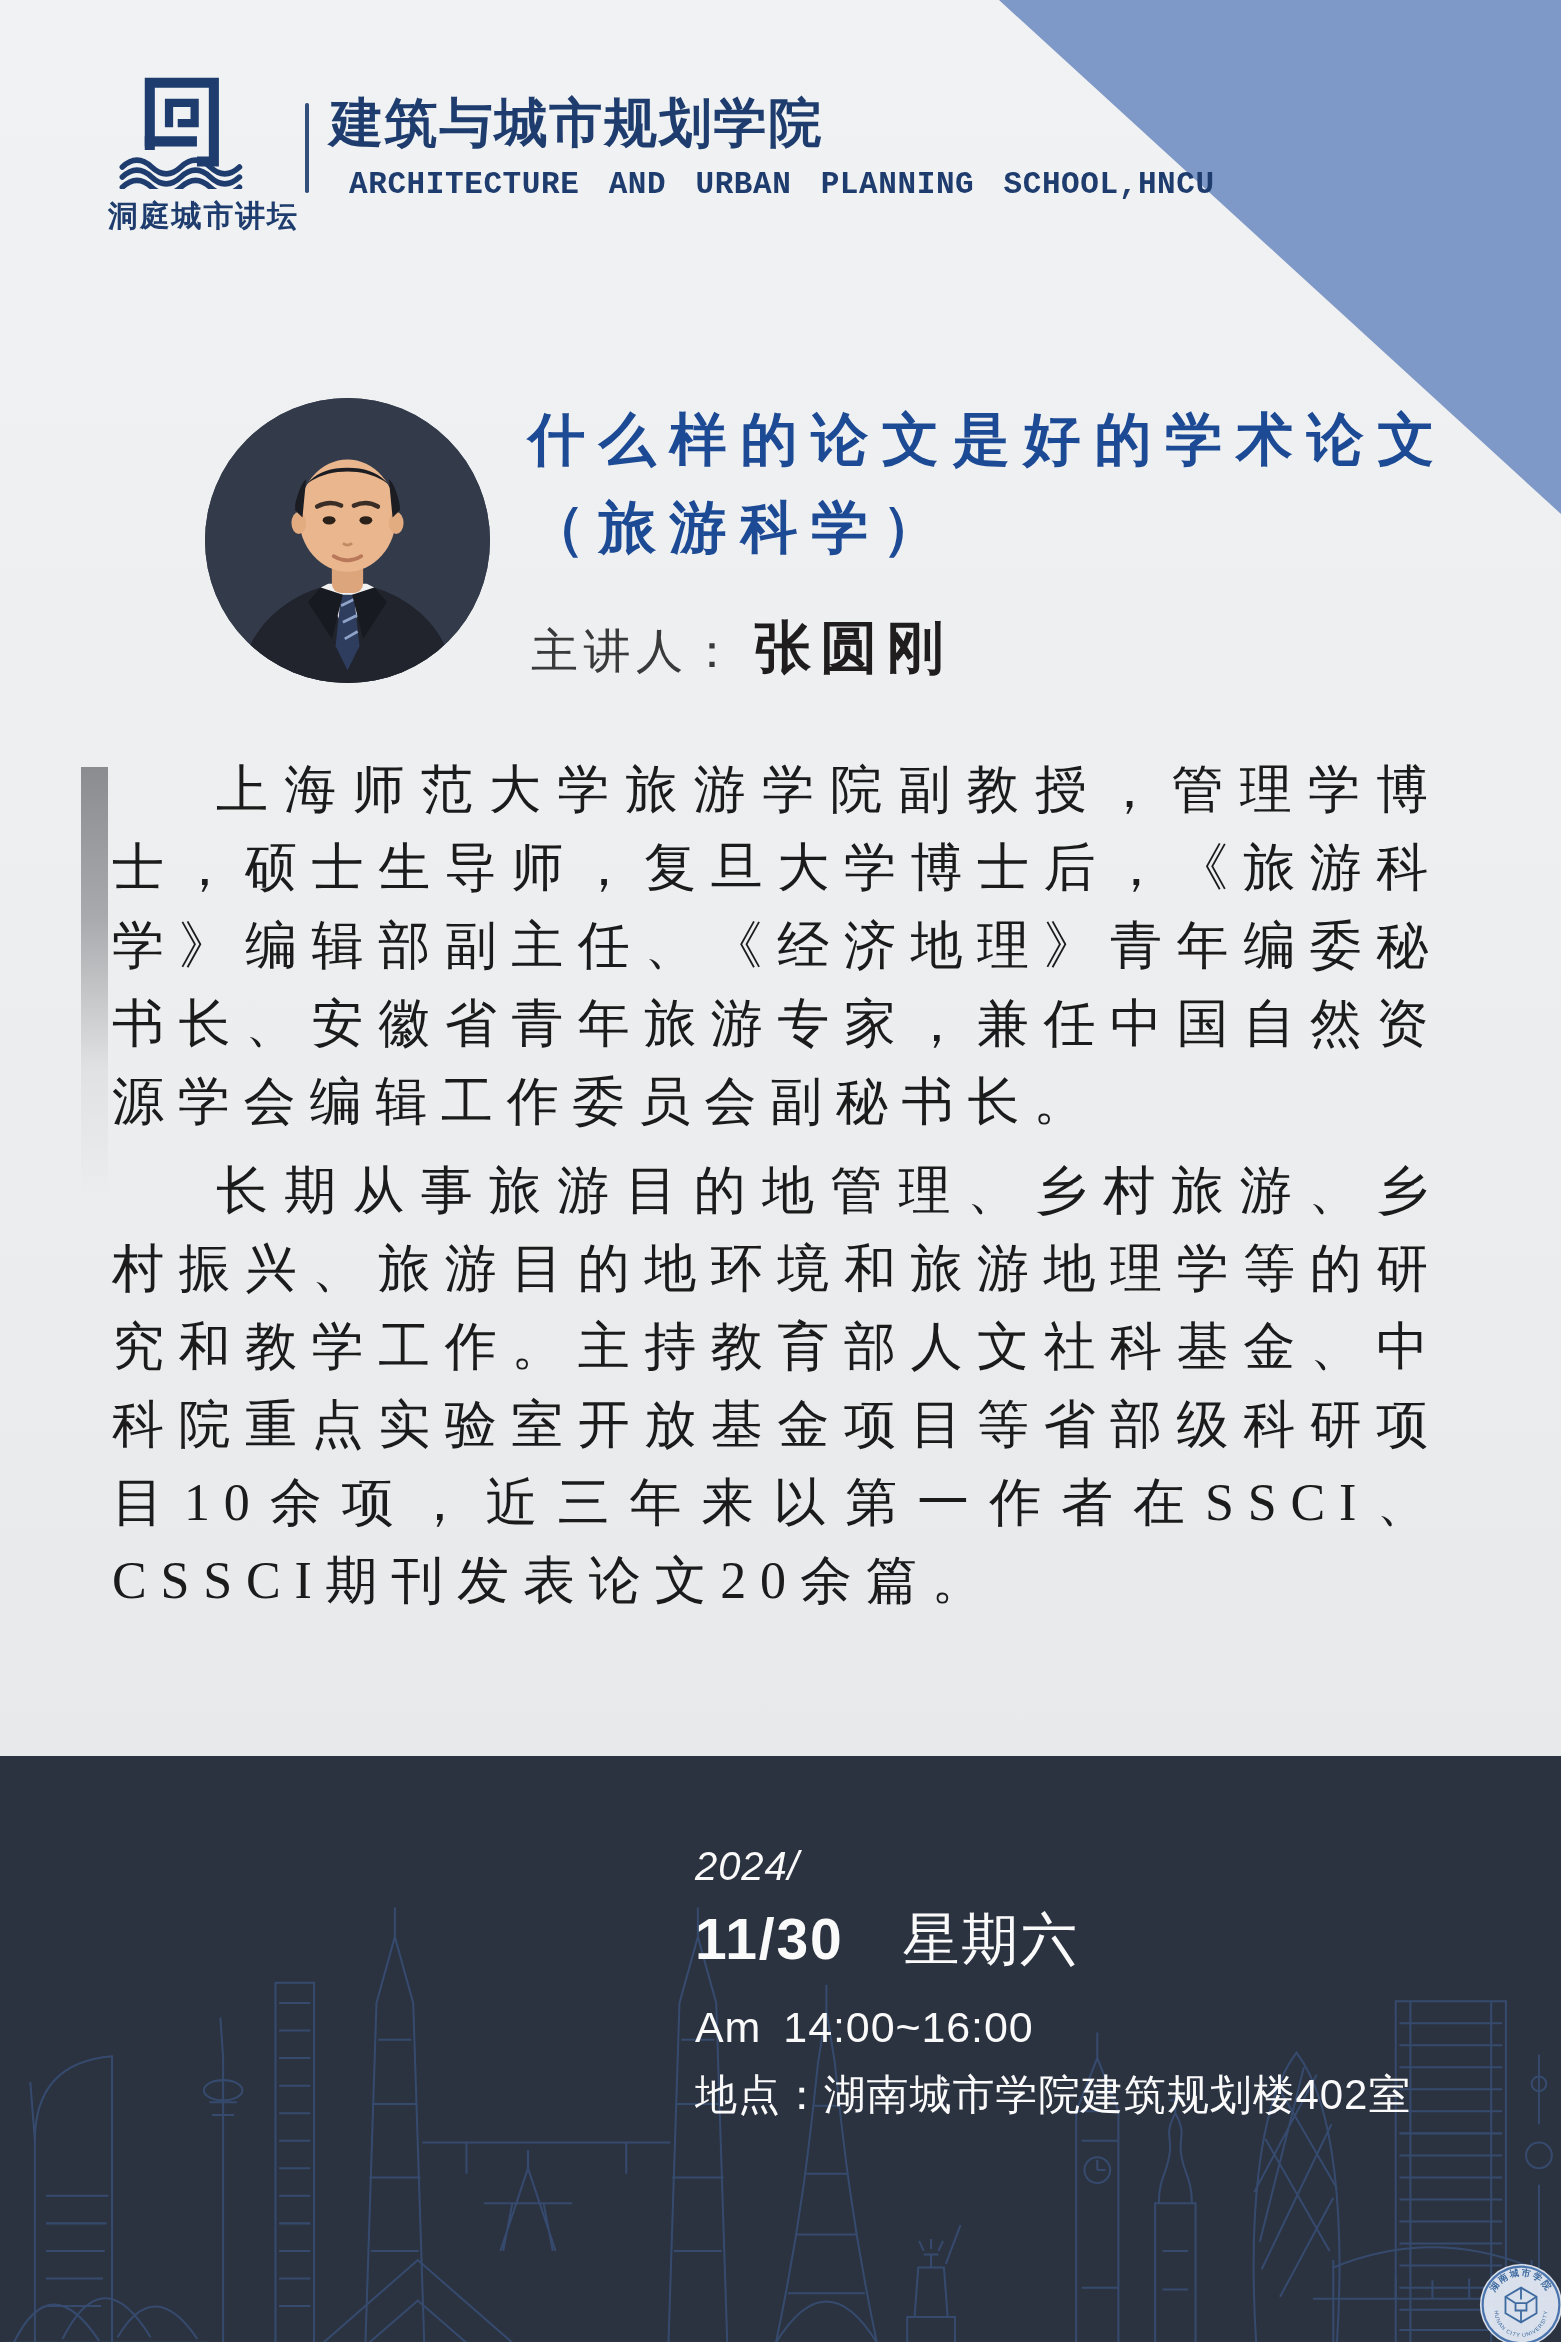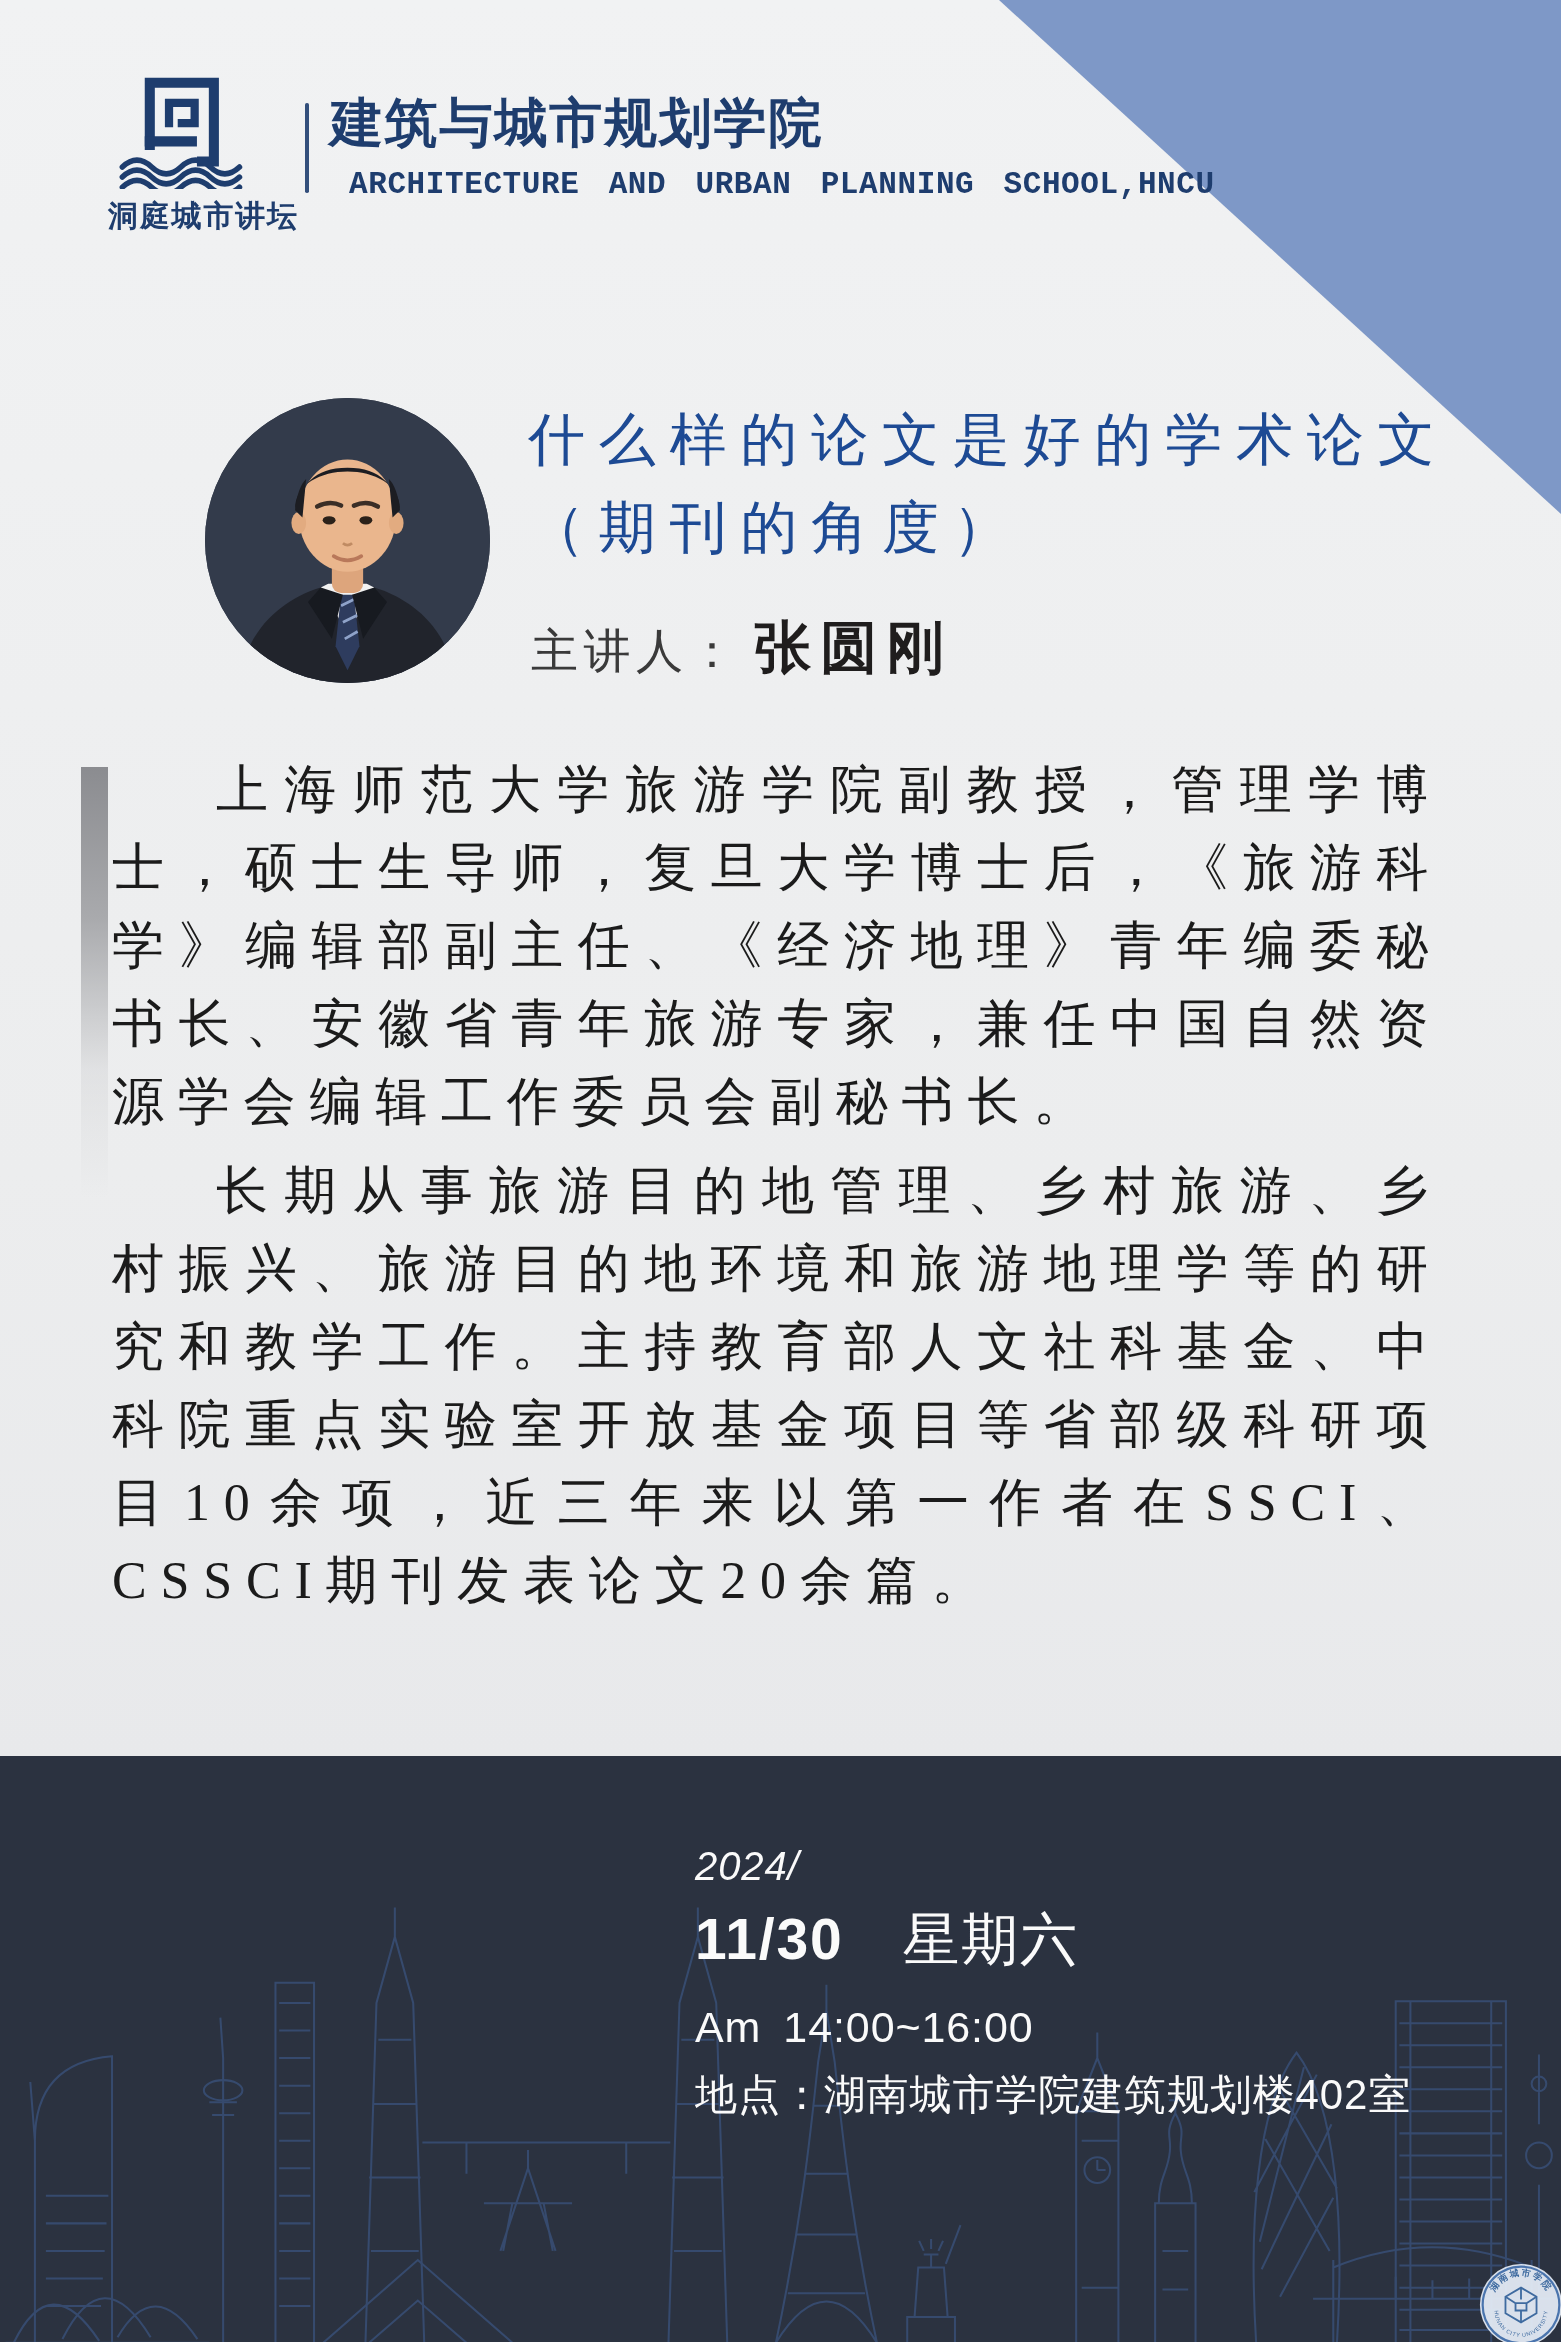--- a/index.html
+++ b/index.html
@@ -32,21 +32,21 @@
     position:absolute;left:349px;top:167px;font-size:31px;font-weight:600;
     color:#1e3d6e;letter-spacing:0.6px;word-spacing:10px;white-space:nowrap;font-family:Liberation Mono, monospace;
   }
   
   .portrait{
     position:absolute;left:205px;top:398px;width:285px;height:285px;
     border-radius:50%;overflow:hidden;background:#333b4b;
   }
   .talk-title{
     position:absolute;left:528px;top:395px;margin:0;
-    font-size:57px;line-height:88px;font-weight:normal;color:#1d4a94;
+    font-size:57px;line-height:88px;font-weight:bold;color:#1d4a94;
     letter-spacing:13.8px;white-space:nowrap;
   }
   .speaker-line{position:absolute;left:531px;top:610px;white-space:nowrap;}
   .speaker-label{font-size:47px;color:#3a3a3a;letter-spacing:5.5px;vertical-align:baseline;}
   .speaker-name{font-size:57px;font-weight:800;color:#1f1d1d;letter-spacing:9.2px;margin-left:13px;}
   
   .left-accent-bar{
     position:absolute;left:81px;top:767px;width:27px;height:432px;
     background:linear-gradient(180deg,#8b8c90 0%,#a9aaad 35%,rgba(210,211,213,.45) 70%,rgba(235,236,238,0) 100%);
   }
@@ -114,21 +114,21 @@
       <path d="M98,122 C100,104 104,94 110,88 L106,130 Z" fill="#1c1d22"></path>
       <path d="M212,122 C210,104 206,94 200,88 L204,130 Z" fill="#1c1d22"></path>
       <path d="M122,118 q14,-7 26,-1 M162,117 q14,-6 26,1" stroke="#3b2e26" stroke-width="5" fill="none" stroke-linecap="round"></path>
       <ellipse cx="135" cy="133" rx="7" ry="4.5" fill="#2b2119"></ellipse>
       <ellipse cx="175" cy="133" rx="7" ry="4.5" fill="#2b2119"></ellipse>
       <path d="M150,158 q5,4 10,0" stroke="#c08b63" stroke-width="3" fill="none"></path>
       <path d="M140,172 q15,9 30,0" stroke="#b9785a" stroke-width="4" fill="none" stroke-linecap="round"></path>
     </svg>
   </div>
 
-  <h1 class="talk-title"><span>什么样的论文是好的学术论文</span><br><span>（期刊的角度）</span></h1>
+  <h1 class="talk-title"><span>什么样的论文是好的学术论文</span><br><span>（旅游科学）</span></h1>
 
   <div class="speaker-line">
     <span class="speaker-label">主讲人：</span><span class="speaker-name">张圆刚</span>
   </div>
 
   <div class="left-accent-bar"></div>
   <div class="bio">
     <p>上海师范大学旅游学院副教授，管理学博士，硕士生导师，复旦大学博士后，《旅游科学》编辑部副主任、《经济地理》青年编委秘书长、安徽省青年旅游专家，兼任中国自然资源学会编辑工作委员会副秘书长。</p>
     <p>长期从事旅游目的地管理、乡村旅游、乡村振兴、旅游目的地环境和旅游地理学等的研究和教学工作。主持教育部人文社科基金、中科院重点实验室开放基金项目等省部级科研项目10余项，近三年来以第一作者在SSCI、CSSCI期刊发表论文20余篇。</p>
   </div>

